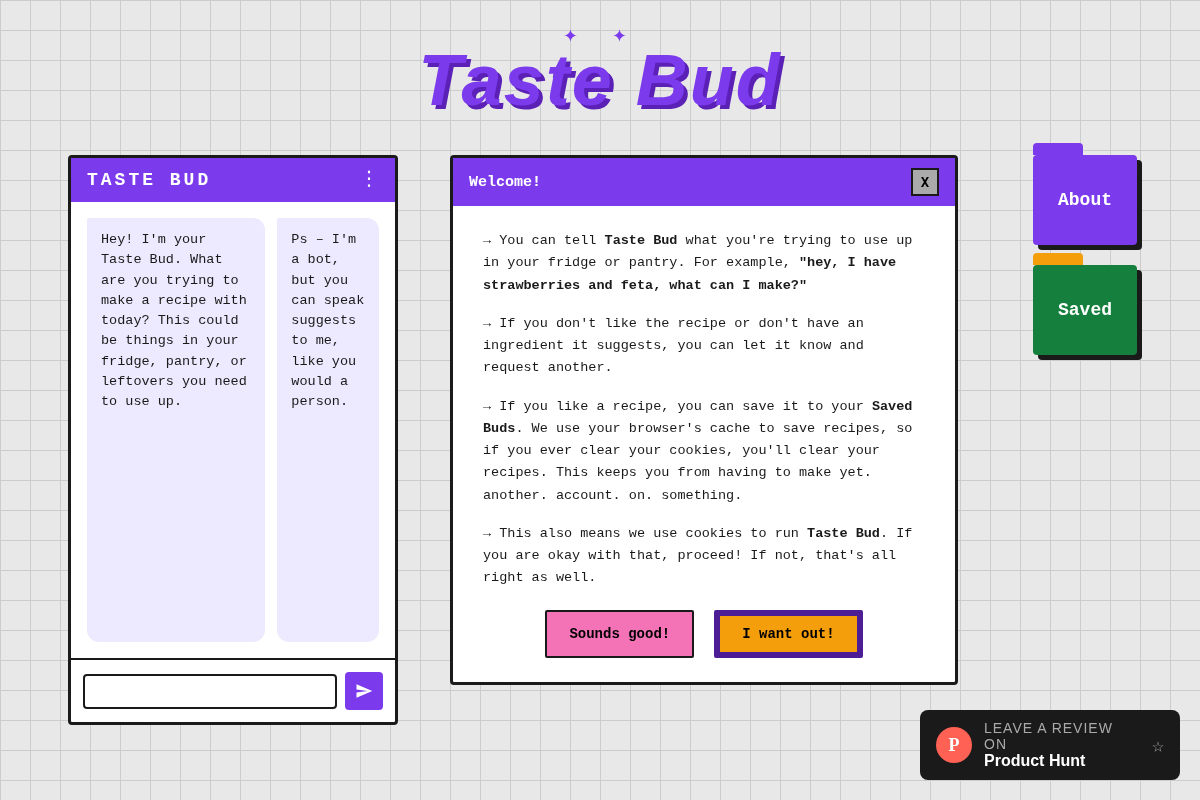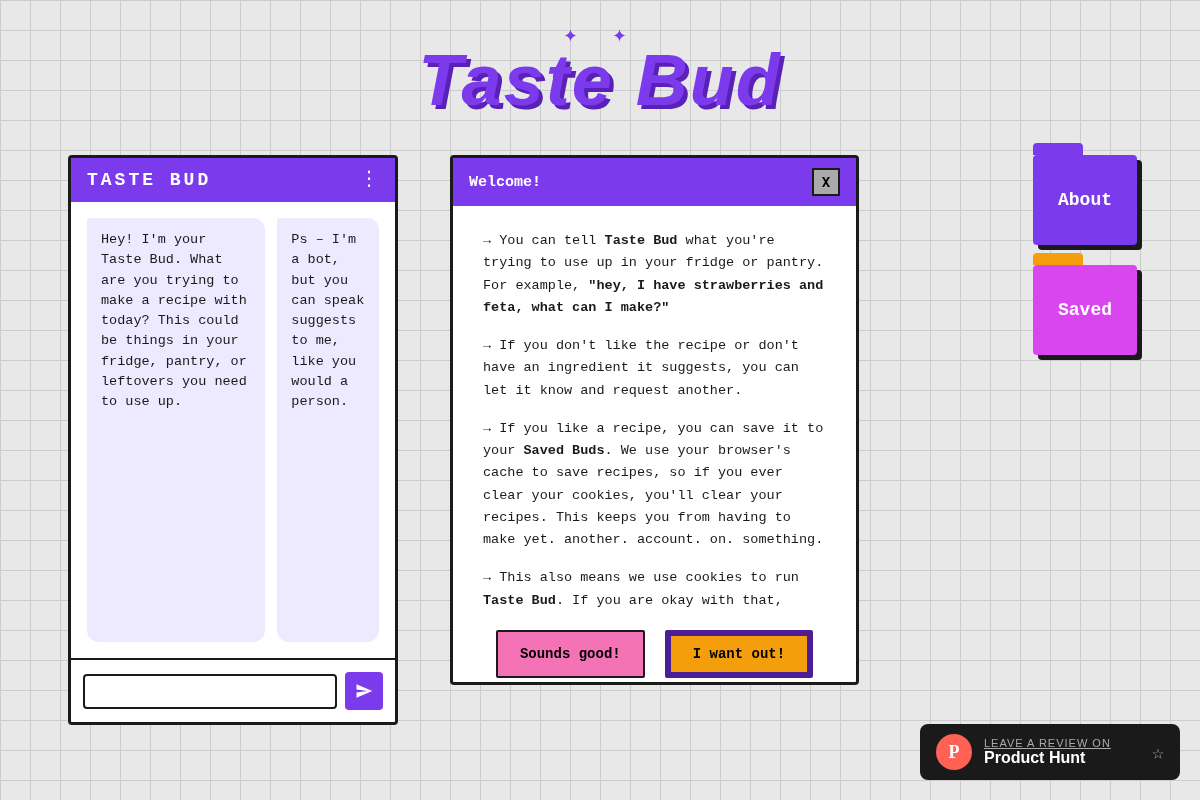--- a/index.html
+++ b/index.html
@@ -139,21 +139,21 @@
       width: 18px;
       height: 18px;
       fill: white;
     }
 
     
     .modal-overlay {
       position: absolute;
       top: 155px;
       left: 450px;
-      width: 409px;
+      width: 508px;
       height: 530px;
       background: white;
       border: 3px solid #1a1a1a;
       border-radius: 4px;
       display: flex;
       flex-direction: column;
     }
 
     .modal-header {
       background: #7c3aed;
@@ -202,21 +202,21 @@
     .modal-body .welcome-line {
       text-align: center;
       margin-bottom: 20px;
     }
 
     .modal-body strong {
       font-weight: 900;
     }
 
     .modal-footer {
-      padding: 16px 30px 4px;
+      padding: 16px 30px 24px;
       display: flex;
       justify-content: center;
       gap: 20px;
       flex-shrink: 0;
     }
 
     .btn-sounds-good {
       background: #f472b6;
       border: 2px solid #1a1a1a;
       padding: 10px 22px;
@@ -283,21 +283,21 @@
     .folder-purple .folder-shape {
       background: #7c3aed;
       box-shadow: 5px 5px 0 #1a1a1a;
     }
 
     .folder-purple .folder-shape::before {
       background: #7c3aed;
     }
 
     .folder-orange .folder-shape {
-      background: #d946ef;
+      background: #15803d;
       box-shadow: 5px 5px 0 #1a1a1a;
     }
 
     .folder-orange .folder-shape::before {
       background: #f59e0b;
     }
 
     .folder-label {
       color: white;
       font-family: 'Courier New', monospace;
@@ -335,25 +335,24 @@
       font-family: serif;
       flex-shrink: 0;
     }
 
     .ph-text {
       flex: 1;
     }
 
     .ph-leave {
       color: #aaa;
-      font-size: 11px;
+      font-size: 14px;
       text-transform: uppercase;
       letter-spacing: 1px;
       font-family: sans-serif;
-      text-decoration: underline;
     }
 
     .ph-name {
       color: white;
       font-size: 16px;
       font-weight: 900;
       font-family: sans-serif;
     }
 
     .ph-star {

